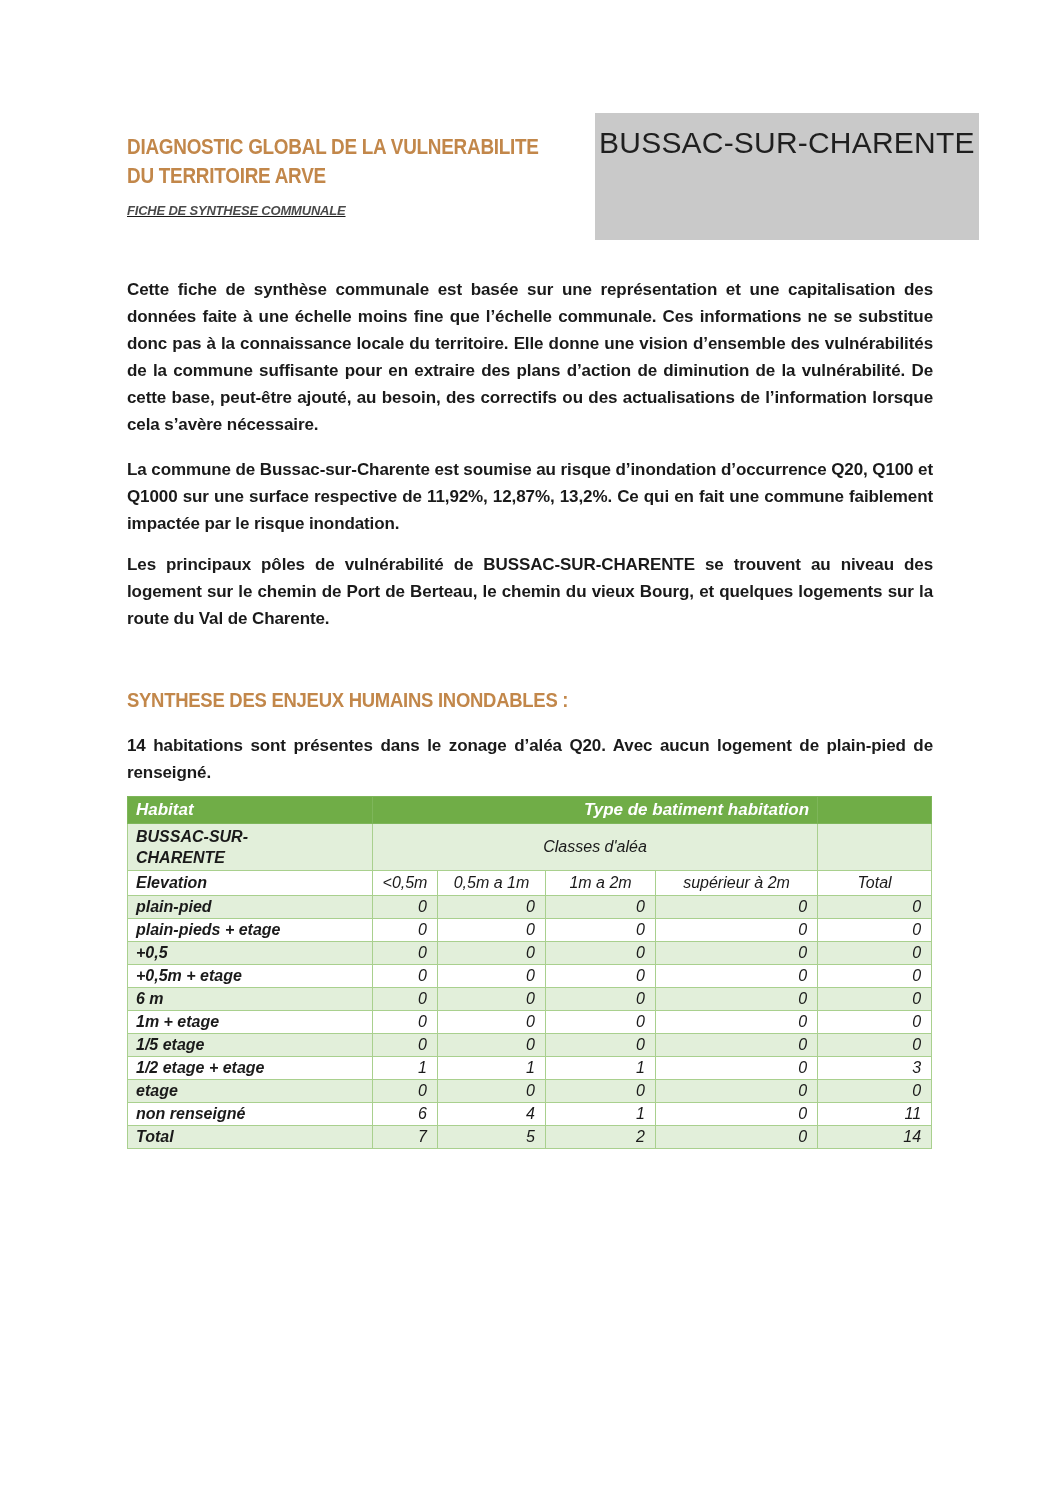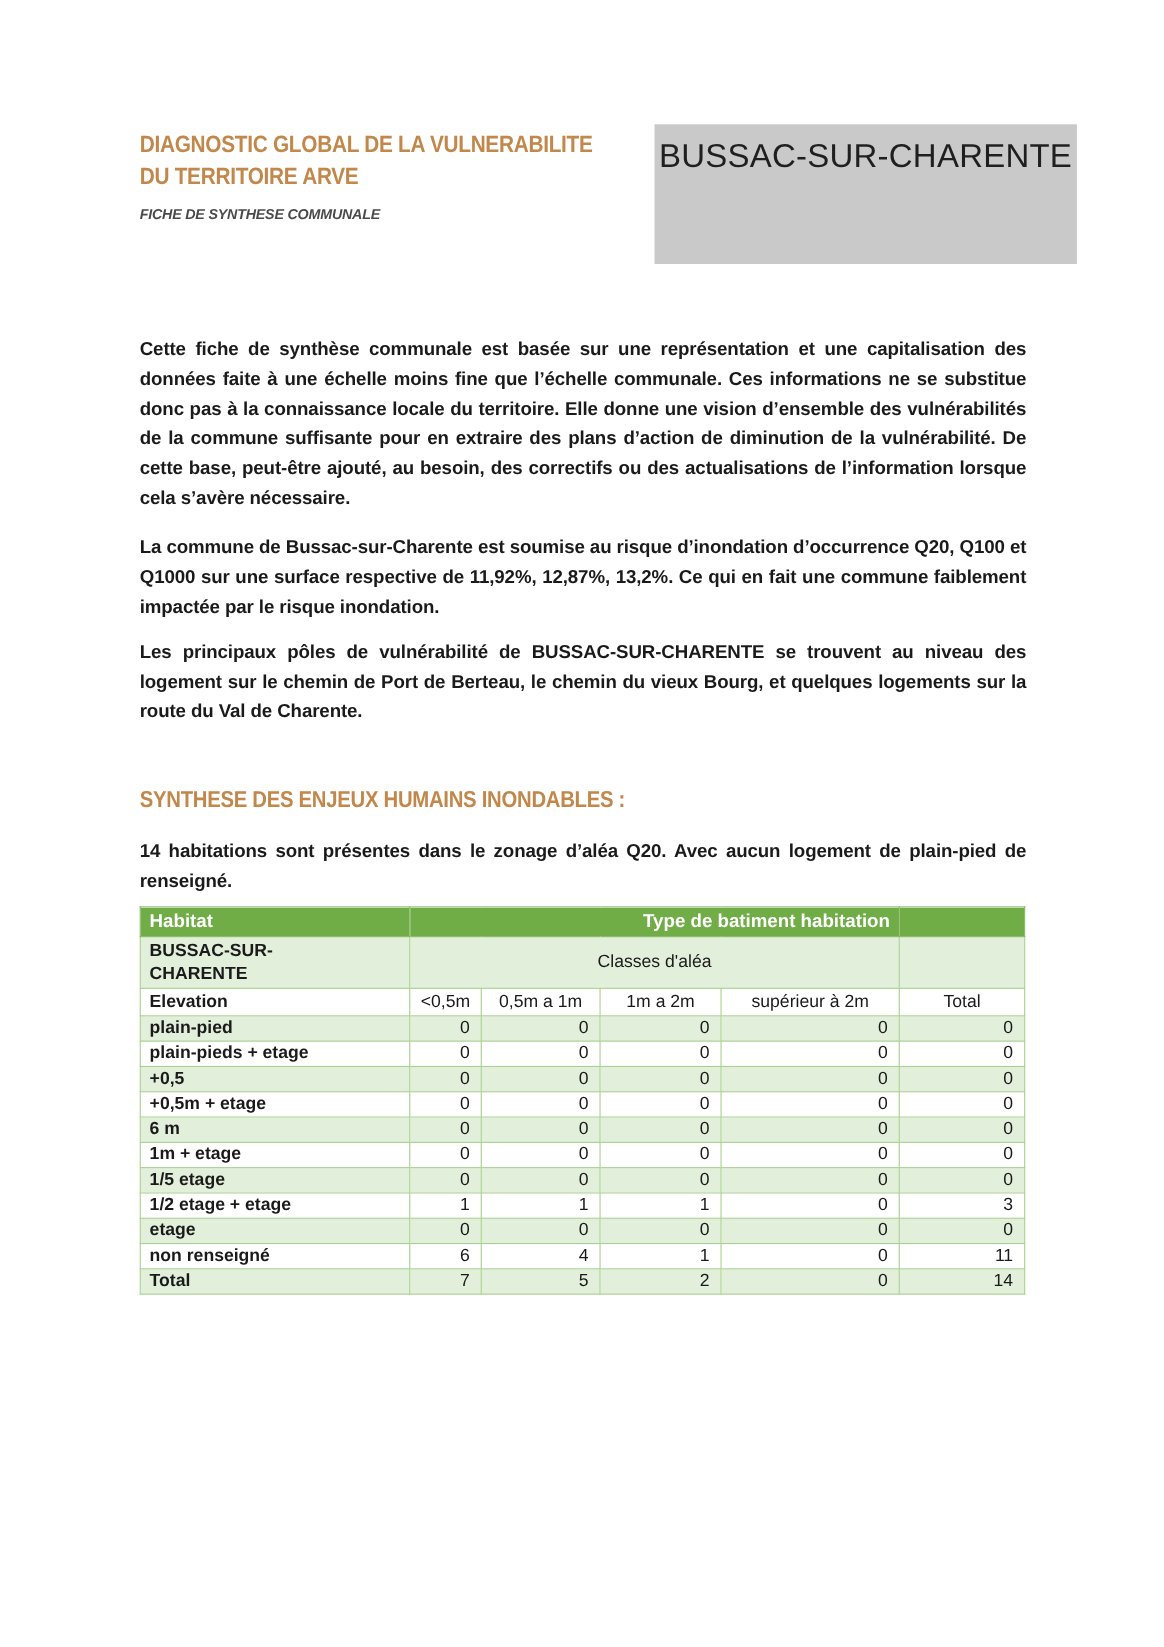--- a/index.html
+++ b/index.html
@@ -18,21 +18,21 @@
     width:1058px;height:1497px;
     font-family:"Liberation Sans","DejaVu Sans",sans-serif;
     color:var(--ink);
     overflow:hidden;
     position:relative;
   }
   .page{padding:0 125px 0 127px;}
 
   
   .doc-header{display:flex;align-items:flex-start;margin-top:113px;}
-  .title-block{flex:1;margin-top:4px;}
+  .title-block{flex:1;margin-top:20px;text-decoration:underline;}
   .main-title{
     color:var(--heading-tan);
     font-size:21.5px;line-height:29px;font-weight:700;
   }
   .condensed{display:inline-block;transform:scaleX(0.88);transform-origin:0 50%;white-space:nowrap;letter-spacing:-0.3px;}
   .subtitle{
     margin-top:12px;
     font-size:13px;font-style:italic;font-weight:700;
     color:var(--subtitle-gray);
     letter-spacing:-0.2px;
@@ -46,21 +46,21 @@
   .commune-box span{
     font-size:30px;color:#1F1F1F;letter-spacing:0.2px;
   }
 
   
   .body-text{
     font-size:17px;line-height:27px;font-weight:600;
     text-align:justify;
     letter-spacing:-0.1px;
   }
-  .intro{margin-top:64px;}
+  .intro{margin-top:36px;}
   .section-heading{
     color:var(--heading-tan);
     font-weight:700;
   }
   .h-description{font-size:24.5px;margin-top:62px;}
   .h-synthese{font-size:21px;margin-top:56px;}
   .p-desc-1{margin-top:18px;}
   .p-desc-2{margin-top:14px;}
   .sub-heading{
     margin-top:24px;
@@ -69,20 +69,21 @@
   }
   .sub-heading .condensed{transform:scaleX(0.85);}
   .p-synthese{margin-top:20px;}
 
   
   table{
     margin-top:10px;
     width:796px;
     border-collapse:collapse;
     table-layout:fixed;
+    font-style:italic;
   }
   th,td{
     border:1px solid var(--border);
     font-size:16px;
     padding:2px 8px;
     vertical-align:middle;
     overflow:hidden;
   }
   tr.green-row th{
     background:var(--green);

